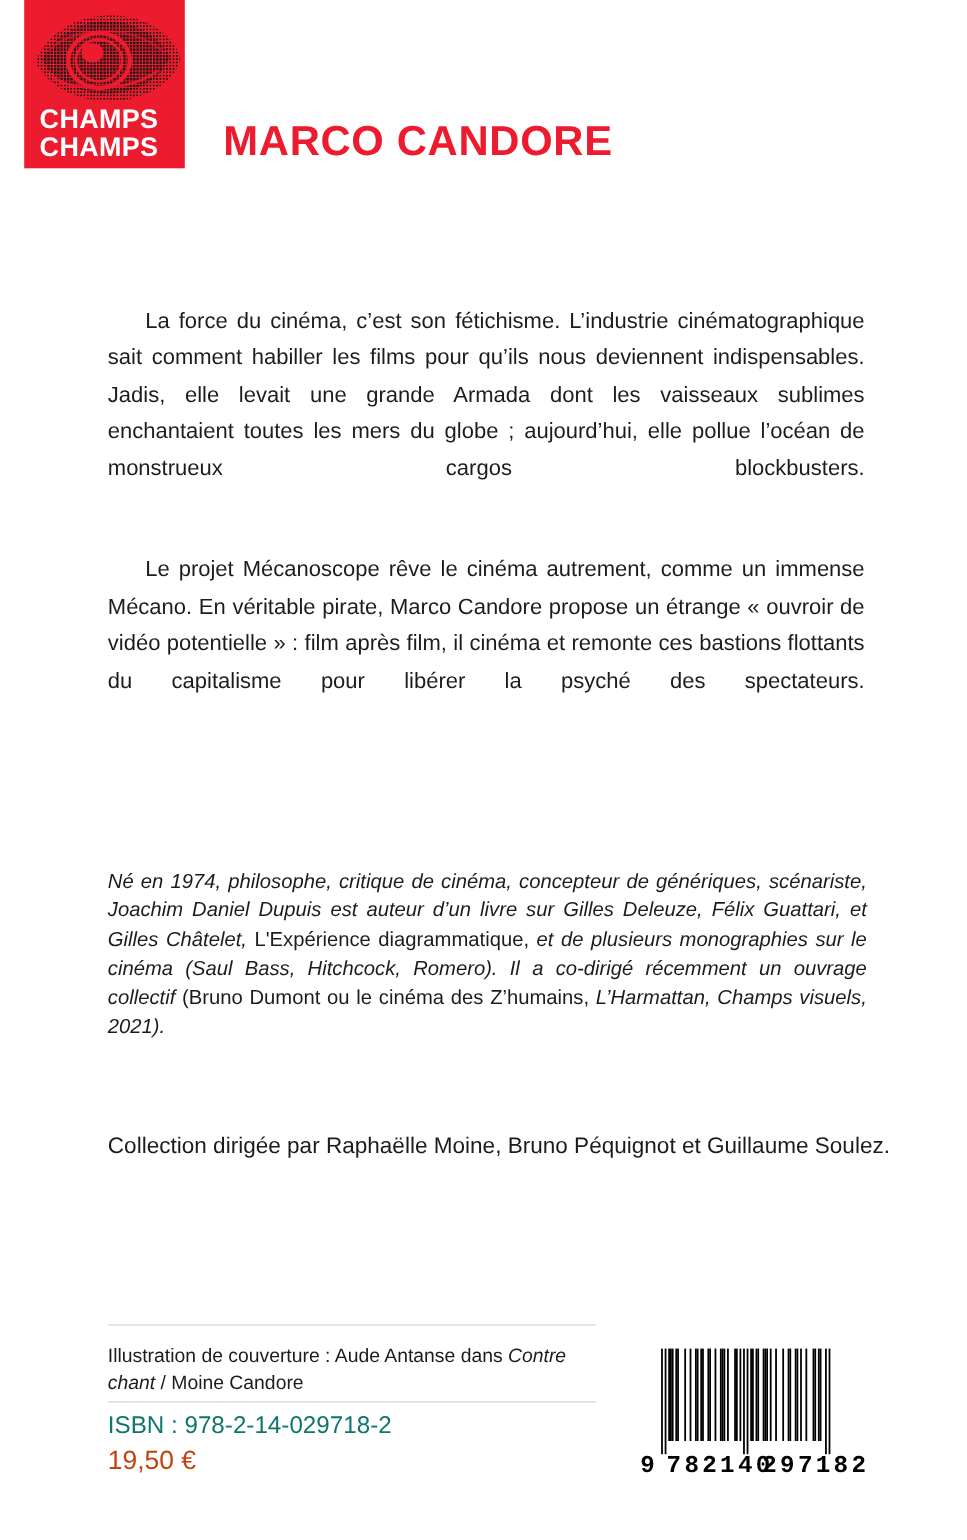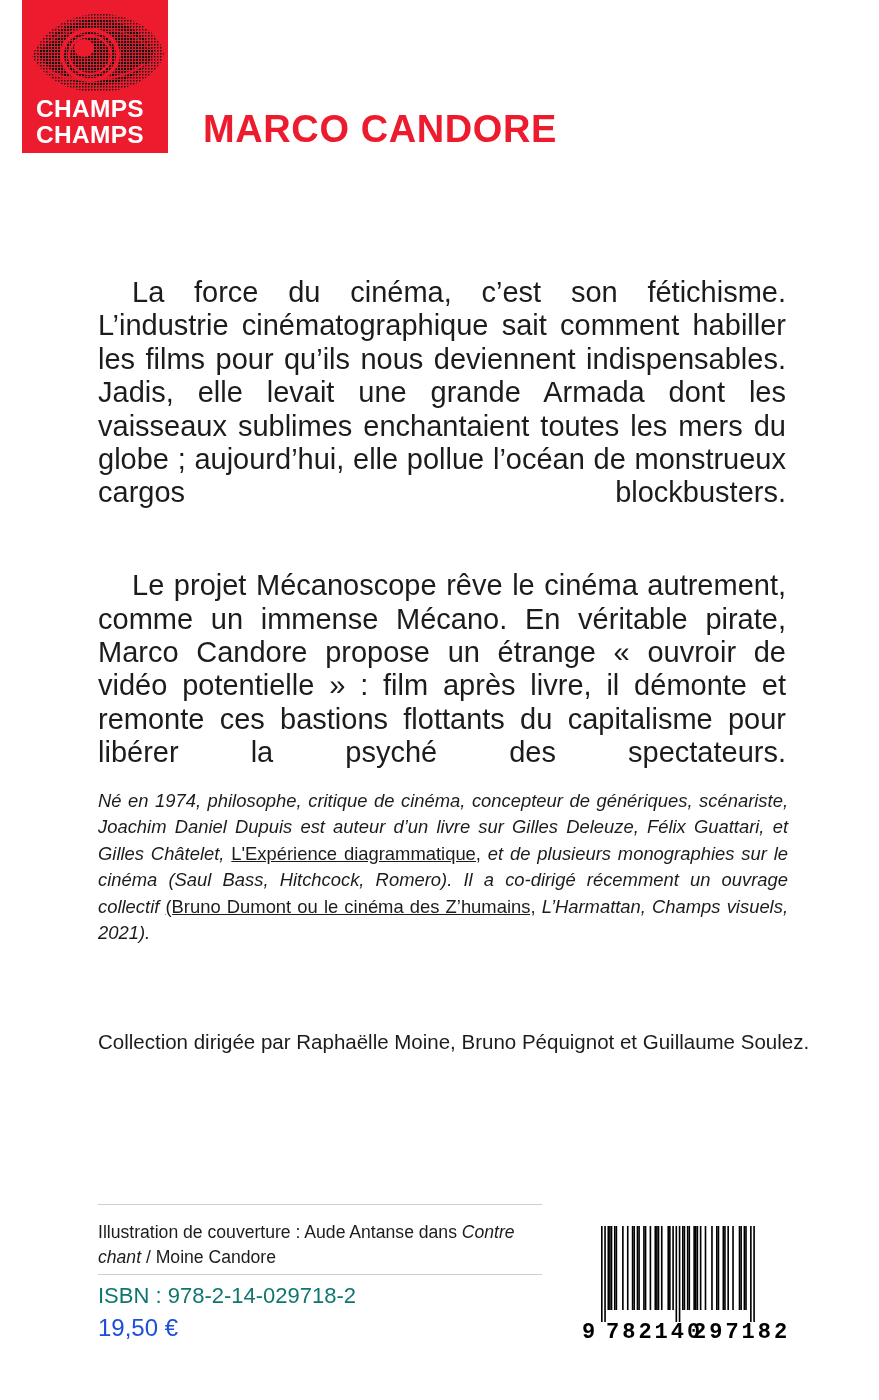--- a/index.html
+++ b/index.html
@@ -67,21 +67,21 @@
   
   .body-copy {
     position: absolute;
     left: 98px;
     top: 276px;
     width: 688px;
   }
   .body-copy p {
     margin: 0 0 26px 0;
     font-family: "Liberation Sans", sans-serif;
-    font-size: 29px;
+    font-size: 20px;
     line-height: 33.4px;
     text-align: justify;
     text-indent: 34px;
     color: #1c1c1c;
     font-weight: 300;
     hyphens: none;
   }
   .body-copy p:last-child { margin-bottom: 0; }
   
   .body-copy p::after {
@@ -103,21 +103,21 @@
     text-align: justify;
     color: #1c1c1c;
     font-weight: 300;
   }
   .bio::after {
     content: "";
     display: inline-block;
     width: 100%;
   }
   .bio b { font-weight: normal; font-style: italic; }
-  .bio .roman { font-style: normal; text-decoration: underline; }
+  .bio .roman { font-style: normal; }
 
   
   .collection {
     position: absolute;
     left: 98px;
     top: 1008px;
     width: 700px;
     font-family: "Liberation Sans", sans-serif;
     font-size: 20.5px;
     line-height: 28px;
@@ -175,21 +175,21 @@
     white-space: nowrap;
   }
 
   .price {
     position: absolute;
     left: 98px;
     top: 1313px;
     font-family: "Liberation Sans", sans-serif;
     font-size: 24px;
     line-height: 30px;
-    color: #1d4ed8;
+    color: #c2410c;
     font-weight: 300;
     white-space: nowrap;
   }
 
   
   .barcode {
     position: absolute;
     left: 573px;
     top: 1222px;
     width: 216px;
@@ -244,21 +244,21 @@
   <div class="logo-text">
     <div>CHAMPS</div>
     <div>CHAMPS</div>
   </div>
 </div>
 
 <div class="author-title">MARCO CANDORE</div>
 
 <div class="body-copy">
   <p>La force du cinéma, c’est son fétichisme. L’industrie cinématographique sait comment habiller les films pour qu’ils nous deviennent indispensables. Jadis, elle levait une grande Armada dont les vaisseaux sublimes enchantaient toutes les mers du globe ; aujourd’hui, elle pollue l’océan de monstrueux cargos blockbusters.</p>
-  <p>Le projet Mécanoscope rêve le cinéma autrement, comme un immense Mécano. En véritable pirate, Marco Candore propose un étrange « ouvroir de vidéo potentielle » : film après livre, il démonte et remonte ces bastions flottants du capitalisme pour libérer la psyché des spectateurs.</p>
+  <p>Le projet Mécanoscope rêve le cinéma autrement, comme un immense Mécano. En véritable pirate, Marco Candore propose un étrange « ouvroir de vidéo potentielle » : film après film, il cinéma et remonte ces bastions flottants du capitalisme pour libérer la psyché des spectateurs.</p>
 </div>
 
 <div class="bio"><span>Né en 1974, philosophe, critique de cinéma, concepteur de génériques, scénariste, </span><b>Joachim Daniel Dupuis</b><span> est auteur d’un livre sur Gilles Deleuze, Félix Guattari, et Gilles Châtelet, </span><span class="roman">L'Expérience diagrammatique,</span><span> et de plusieurs monographies sur le cinéma (Saul Bass, Hitchcock, Romero). Il a co-dirigé récemment un ouvrage collectif </span><span class="roman">(Bruno Dumont ou le cinéma des Z’humains,</span><span> L’Harmattan, Champs visuels, 2021).</span></div>
 
 <div class="collection">Collection dirigée par Raphaëlle Moine, Bruno Péquignot et Guillaume Soulez.</div>
 
 <div class="footer">
   <div class="rule"></div>
 </div>
 

